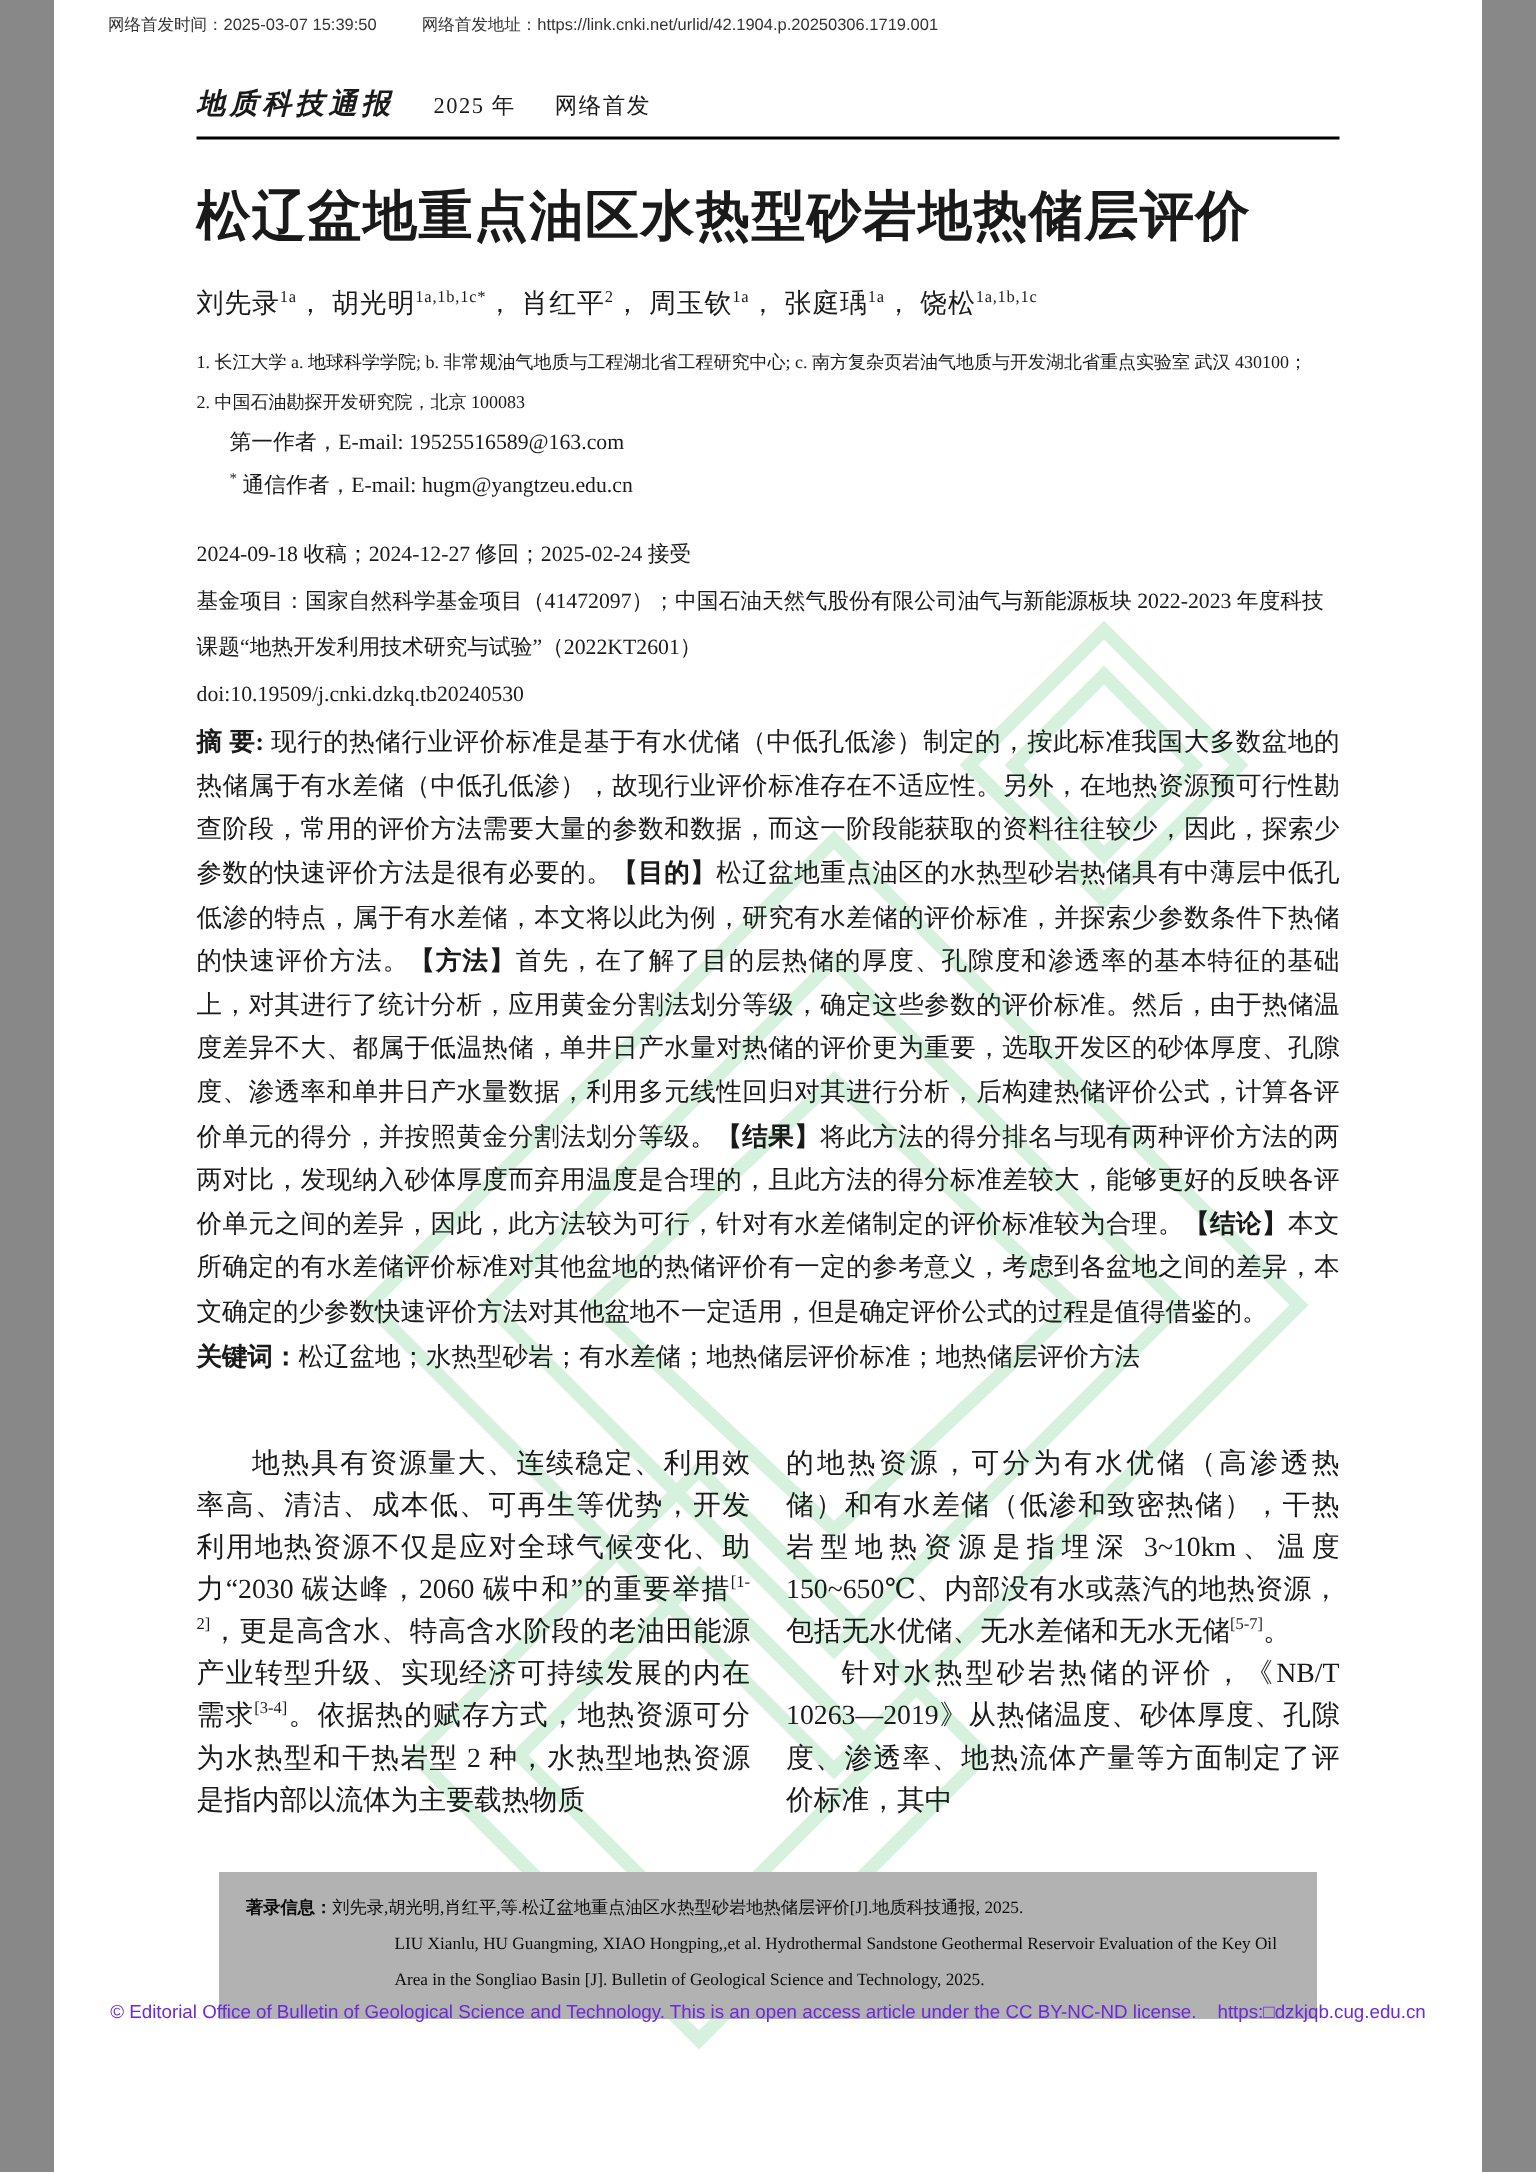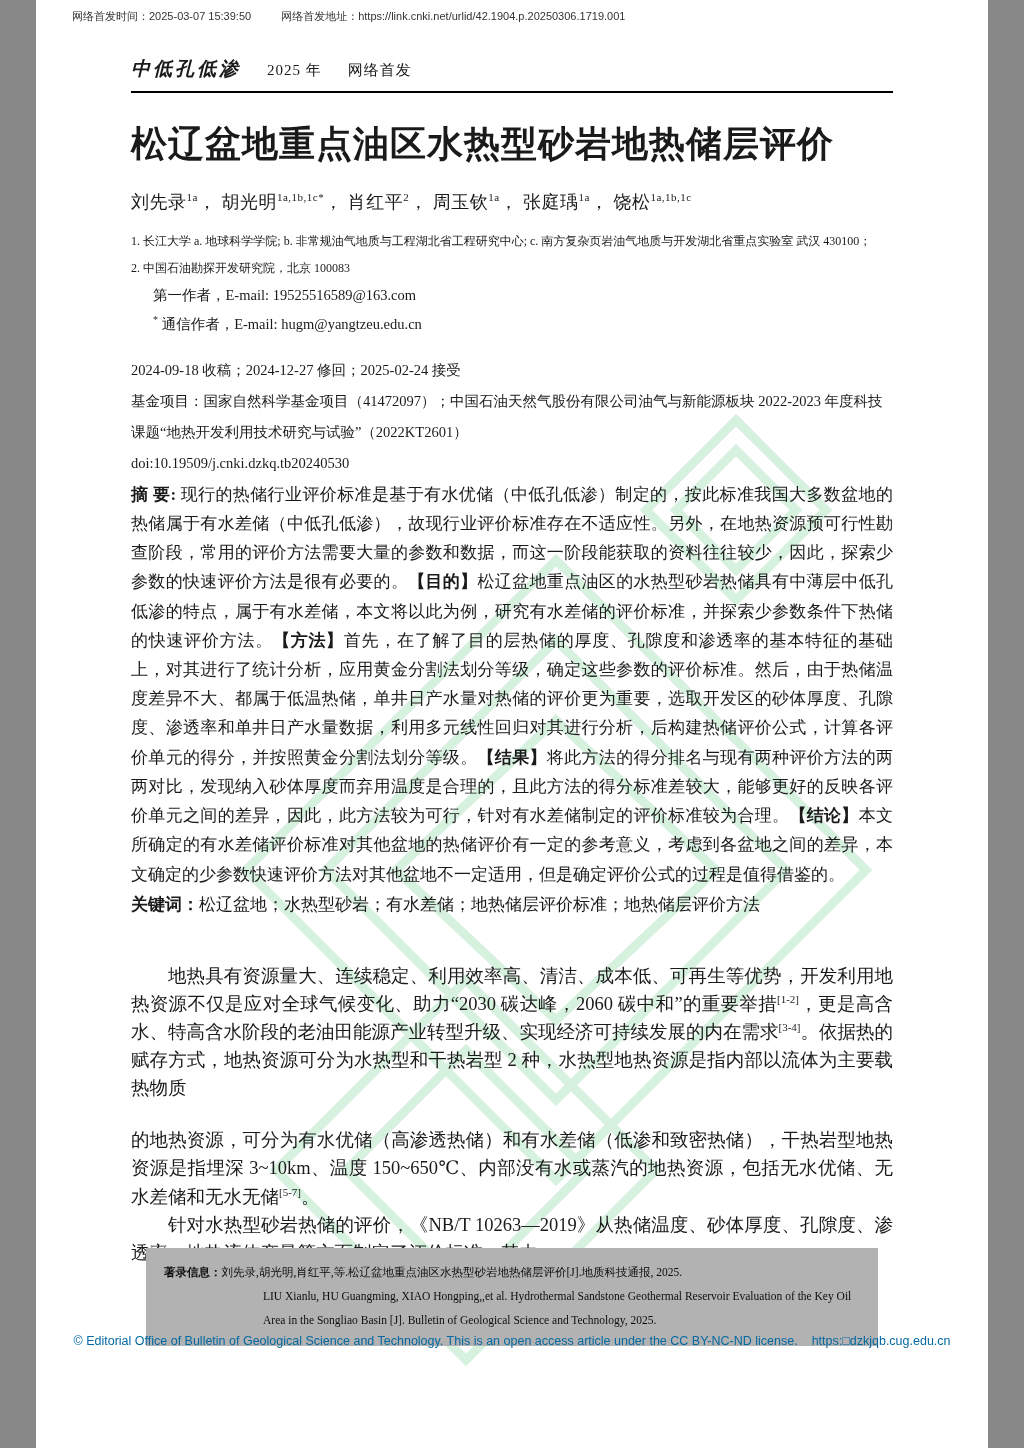--- a/index.html
+++ b/index.html
@@ -43,39 +43,39 @@
   
   .pubinfo{margin-top:16px;font-size:14.5px;line-height:2.15;}
   
   .abstract{font-size:17px;line-height:1.72;text-align:justify;}
   .abstract .label{font-weight:bold;}
   .seg-b{font-weight:bold;}
   
   .keywords{margin-top:2px;font-size:17px;line-height:1.7;}
   .keywords .label{font-weight:bold;}
   
-  .columns{margin-top:42px;display:flex;gap:24px;font-size:18.5px;line-height:1.52;text-align:justify;flex-direction:column;}
+  .columns{margin-top:42px;display:flex;gap:24px;font-size:18.5px;line-height:1.52;text-align:justify;}
   .col{flex:1;min-width:0;}
   .col p{margin:0;}
   .col p.indent{text-indent:2em;}
   .col sup{font-size:11px;}
   
   .cite-box{
     position:absolute;z-index:1;left:110px;right:110px;top:1248px;
     background:#b2b2b2;color:#0d0d0d;
     padding:12px 18px 14px 18px;
     font-size:11.5px;line-height:2.1;
   }
   .cite-label{font-weight:bold;}
   .cite-en{margin-left:99px;}
   
   .footer{
     position:absolute;z-index:1;left:0;right:0;top:1334px;text-align:center;
     font-family:"Liberation Sans","DejaVu Sans",sans-serif;
-    font-size:12.5px;color:#0369a1;white-space:nowrap;
+    font-size:12.5px;color:#6d28d9;white-space:nowrap;
   }
   .footer .url{margin-left:14px;}
 </style>
 </head>
 <body>
 
 <div class="page">
 
   <svg class="watermark" viewBox="0 0 1024 1448" xmlns="http://www.w3.org/2000/svg">
     <g fill="none" stroke="#b7e6c6" stroke-width="9" opacity="0.55">
@@ -90,21 +90,21 @@
   </svg>
 
   <div class="meta-bar">
     <span><span>网络首发时间：</span><span>2025-03-07 15:39:50</span></span>
     <span><span>网络首发地址：</span><span>https://link.cnki.net/urlid/42.1904.p.20250306.1719.001</span></span>
   </div>
 
   <div class="content">
 
     <div class="journal-row">
-      <span class="journal-name">中低孔低渗</span>
+      <span class="journal-name">地质科技通报</span>
       <span class="journal-year">2025 年</span>
       <span class="journal-status">网络首发</span>
     </div>
 
     <h1 class="title">松辽盆地重点油区水热型砂岩地热储层评价</h1>
 
     <div class="authors">
       <span><span>刘先录</span><sup>1a</sup><span>，</span></span>
       <span><span>胡光明</span><sup>1a,1b,1c*</sup><span>，</span></span>
       <span><span>肖红平</span><sup>2</sup><span>，</span></span>

